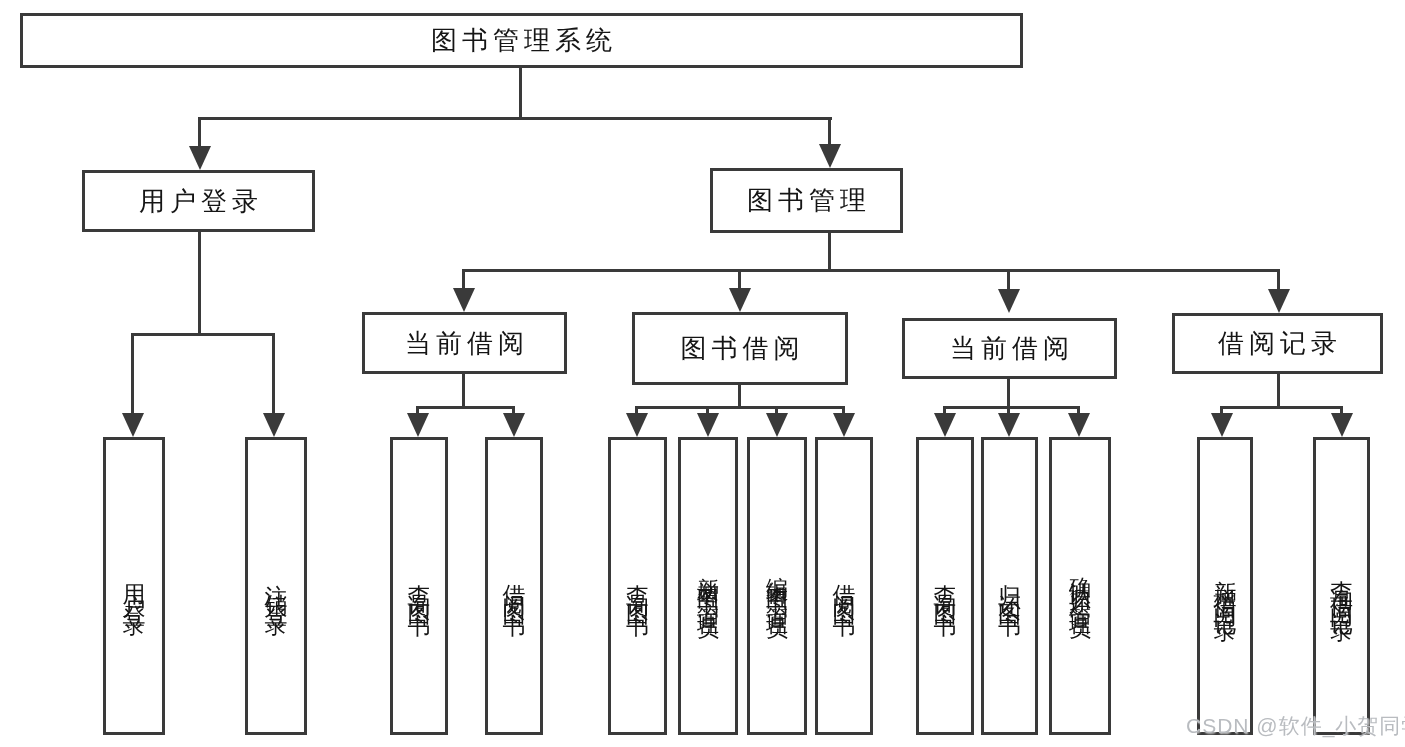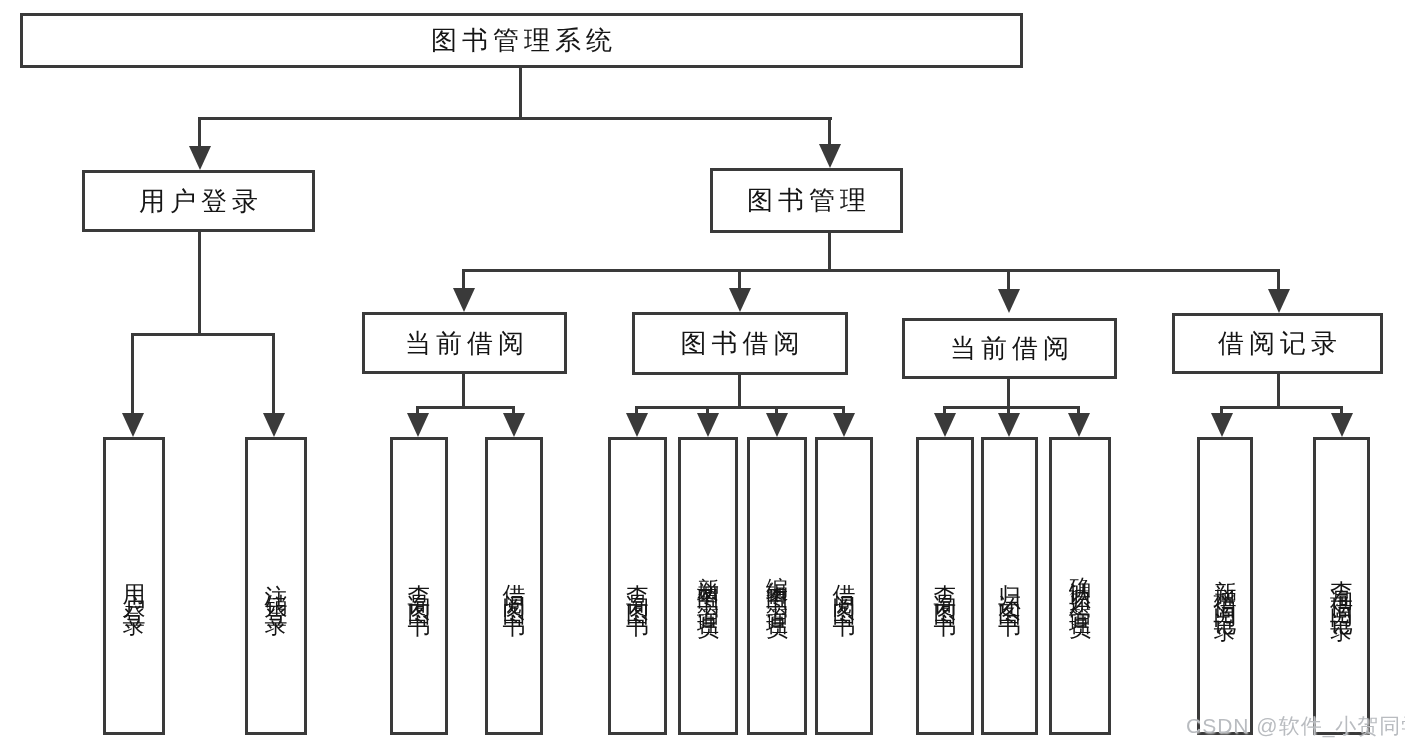--- a/index.html
+++ b/index.html
@@ -52,21 +52,21 @@
 <body>
 
 <div class="canvas">
 
   <div class="box" style="left:20px;top:13px;width:1003px;height:55px">图书管理系统</div>
 
   <div class="box" style="left:82px;top:170px;width:233px;height:62px">用户登录</div>
   <div class="box" style="left:710px;top:168px;width:193px;height:65px">图书管理</div>
 
   <div class="box" style="left:362px;top:312px;width:205px;height:62px">当前借阅</div>
-  <div class="box" style="left:632px;top:312px;width:216px;height:63px">图书借阅</div>
+  <div class="box" style="left:632px;top:312px;width:216px;height:73px">图书借阅</div>
   <div class="box" style="left:902px;top:318px;width:215px;height:61px">当前借阅</div>
   <div class="box" style="left:1172px;top:313px;width:211px;height:61px">借阅记录</div>
 
   <div class="vbox" style="left:103px;width:62px">用户登录</div>
   <div class="vbox" style="left:245px;width:62px">注销登录</div>
 
   <div class="vbox" style="left:390px;width:58px">查询图书</div>
   <div class="vbox" style="left:485px;width:58px">借阅图书</div>
 
   <div class="vbox" style="left:608px;width:59px">查询图书</div>

